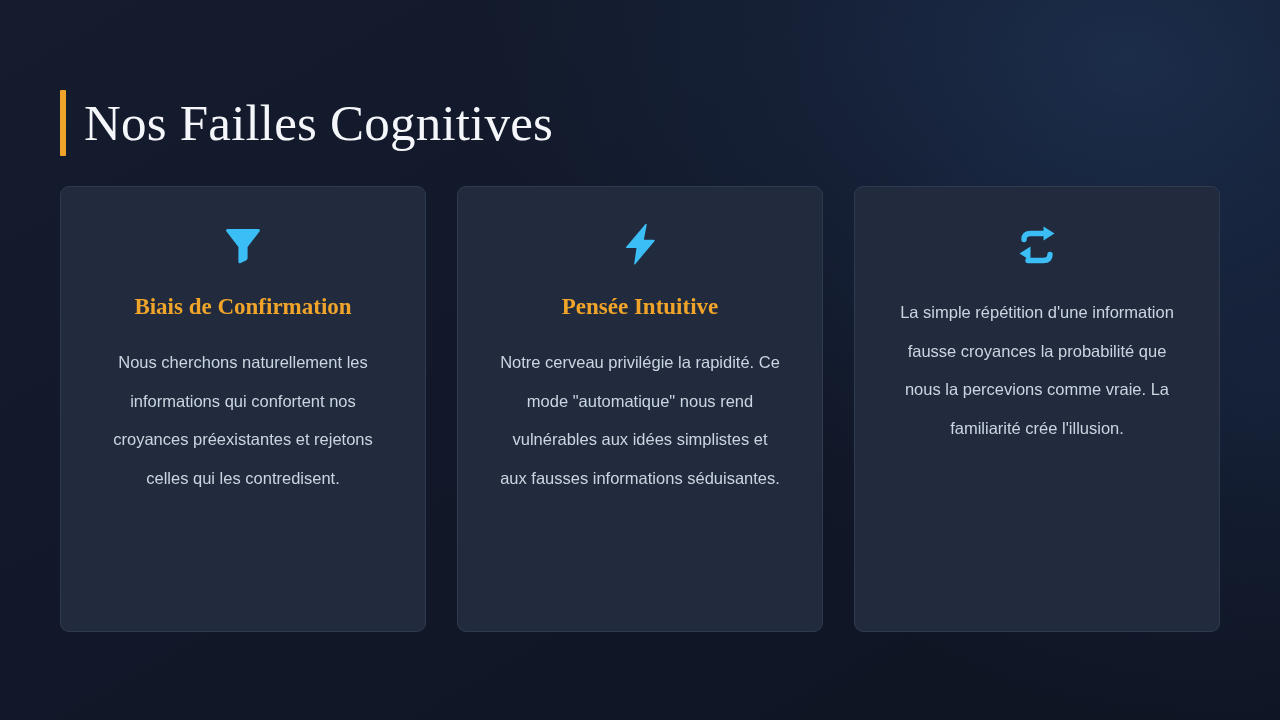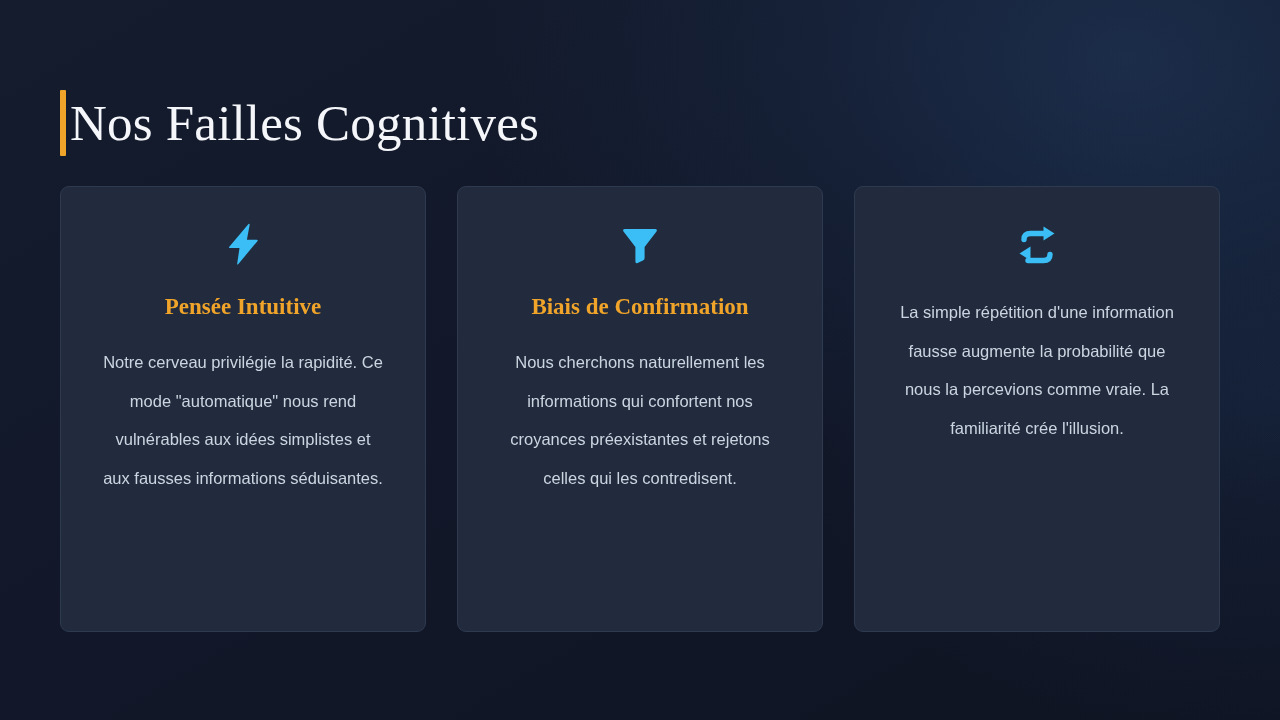--- a/index.html
+++ b/index.html
@@ -29,21 +29,21 @@
     overflow: hidden;
   }
 
   
   .header {
     position: absolute;
     left: 60px;
     top: 56px;
     display: flex;
     align-items: stretch;
-    gap: 4px;
+    gap: 18px;
   }
   .accent-bar {
     width: 6px;
     border-radius: 1px;
     background: #f0a42a;
     flex: 0 0 auto;
     height: 66px;
     align-self: center;
   }
   .page-title {
@@ -117,48 +117,48 @@
 
 <div class="slide">
 
   <div class="header">
     <div class="accent-bar"></div>
     <h1 class="page-title">Nos Failles Cognitives</h1>
   </div>
 
   <div class="cards">
 
+    <div class="card card--mid">
+      <span class="card-icon">
+        <svg width="42" height="42" viewBox="0 0 42 42" aria-hidden="true">
+          <path d="M4.5 8.5 Q3.2 6.0 6.0 6.0 L36.0 6.0 Q38.8 6.0 37.5 8.5 L25.6 24.0 L25.6 35.0 Q25.6 36.6 24.0 37.4 L18.6 40.0 Q16.4 41.0 16.4 38.6 L16.4 24.0 Z" fill="currentColor"></path>
+        </svg>
+      </span>
+      <div class="card-title">Biais de Confirmation</div>
+      <p class="card-body">Nous cherchons naturellement les informations qui confortent nos croyances préexistantes et rejetons celles qui les contredisent.</p>
+    </div>
+
     <div class="card card--left">
       <span class="card-icon">
         <svg width="38" height="44" viewBox="0 0 38 44" aria-hidden="true">
           <path d="M24.5 2 L5.5 24.5 Q4.2 26 6.1 26 L15.5 26 L13.2 41.5 Q13.0 43.4 14.4 41.9 L33.2 19.4 Q34.6 17.8 32.6 17.8 L22.9 17.8 L25.6 3.3 Q25.9 1.1 24.5 2 Z" fill="currentColor"></path>
         </svg>
       </span>
       <div class="card-title">Pensée Intuitive</div>
       <p class="card-body">Notre cerveau privilégie la rapidité. Ce mode "automatique" nous rend vulnérables aux idées simplistes et aux fausses informations séduisantes.</p>
-    </div>
-
-    <div class="card card--mid">
-      <span class="card-icon">
-        <svg width="42" height="42" viewBox="0 0 42 42" aria-hidden="true">
-          <path d="M4.5 8.5 Q3.2 6.0 6.0 6.0 L36.0 6.0 Q38.8 6.0 37.5 8.5 L25.6 24.0 L25.6 35.0 Q25.6 36.6 24.0 37.4 L18.6 40.0 Q16.4 41.0 16.4 38.6 L16.4 24.0 Z" fill="currentColor"></path>
-        </svg>
-      </span>
-      <div class="card-title">Biais de Confirmation</div>
-      <p class="card-body">Nous cherchons naturellement les informations qui confortent nos croyances préexistantes et rejetons celles qui les contredisent.</p>
     </div>
 
     <div class="card card--right">
       <span class="card-icon">
         <svg width="44" height="40" viewBox="0 0 44 40" aria-hidden="true">
           <g fill="none" stroke="currentColor" stroke-width="5.4" stroke-linecap="round" stroke-linejoin="round">
             <path d="M9 15.5 Q9 9.5 15.5 9.5 L31 9.5"></path>
             <path d="M35 30.5 Q35 36.5 28.5 36.5 L13 36.5"></path>
           </g>
           <path d="M28.5 2.5 L39.5 9.5 L28.5 16.5 Z" fill="currentColor"></path>
           <path d="M15.5 29.5 L4.5 36.5 L15.5 43.5 Z" fill="currentColor" transform="translate(0,-7)"></path>
         </svg>
       </span>
-      <p class="card-body">La simple répétition d'une information fausse augmente la probabilité que nous la percevions comme vraie. La familiarité crée l'illusion.</p>
+      <p class="card-body">La simple répétition d'une information fausse croyances la probabilité que nous la percevions comme vraie. La familiarité crée l'illusion.</p>
     </div>
 
   </div>
 </div>
 
 </body></html>

